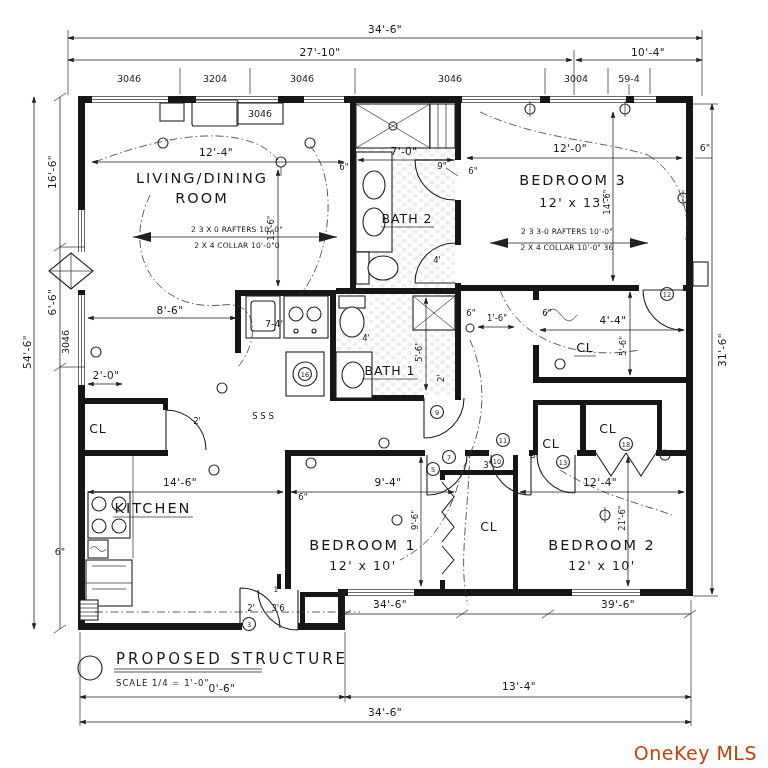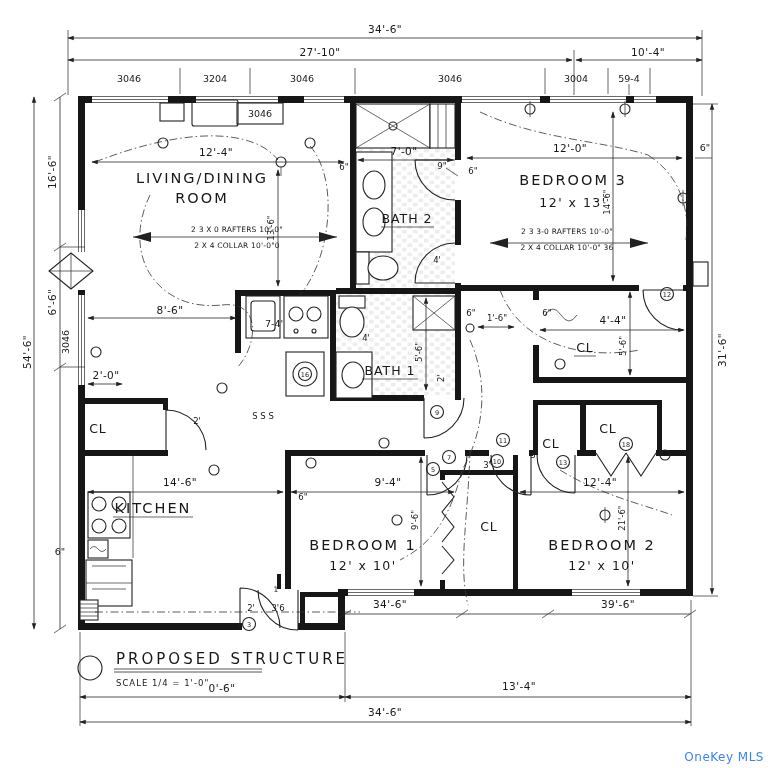--- a/index.html
+++ b/index.html
@@ -17,22 +17,22 @@
   .title{font-size:15px;letter-spacing:3px;text-anchor:start}
   .scale{font-size:8.5px;letter-spacing:1px;text-anchor:start}
   .w{fill:#161616;stroke:none}
   .wh{fill:#ffffff;stroke:none}
   .ln{fill:none;stroke:#222;stroke-width:1.1}
   .fx{fill:#fff;stroke:#222;stroke-width:1.1}
   .hair{fill:none;stroke:#2a2a2a;stroke-width:.7}
   .dim{fill:none;stroke:#2a2a2a;stroke-width:.8}
   .dash{fill:none;stroke:#333;stroke-width:.8;stroke-dasharray:8 3 1.5 3}
   .arrhead{fill:#222}
-  .watermark{position:absolute;right:4px;bottom:4px;font-family:"DejaVu Sans",sans-serif;
-             font-size:12px;color:#3b82f6;letter-spacing:.5px}
+  .watermark{position:absolute;right:11px;bottom:4px;font-family:"DejaVu Sans",sans-serif;
+             font-size:19px;color:#c2410c;letter-spacing:.5px}
 </style>
 </head>
 <body>
 
 <div class="canvas">
 <svg width="768" height="768" viewBox="0 0 768 768">
   <defs>
     <marker id="arr" viewBox="0 0 10 10" refX="9" refY="5" markerWidth="8" markerHeight="8" orient="auto-start-reverse">
       <path d="M0,1.5 L10,5 L0,8.5 z" fill="#222"></path>
     </marker>

